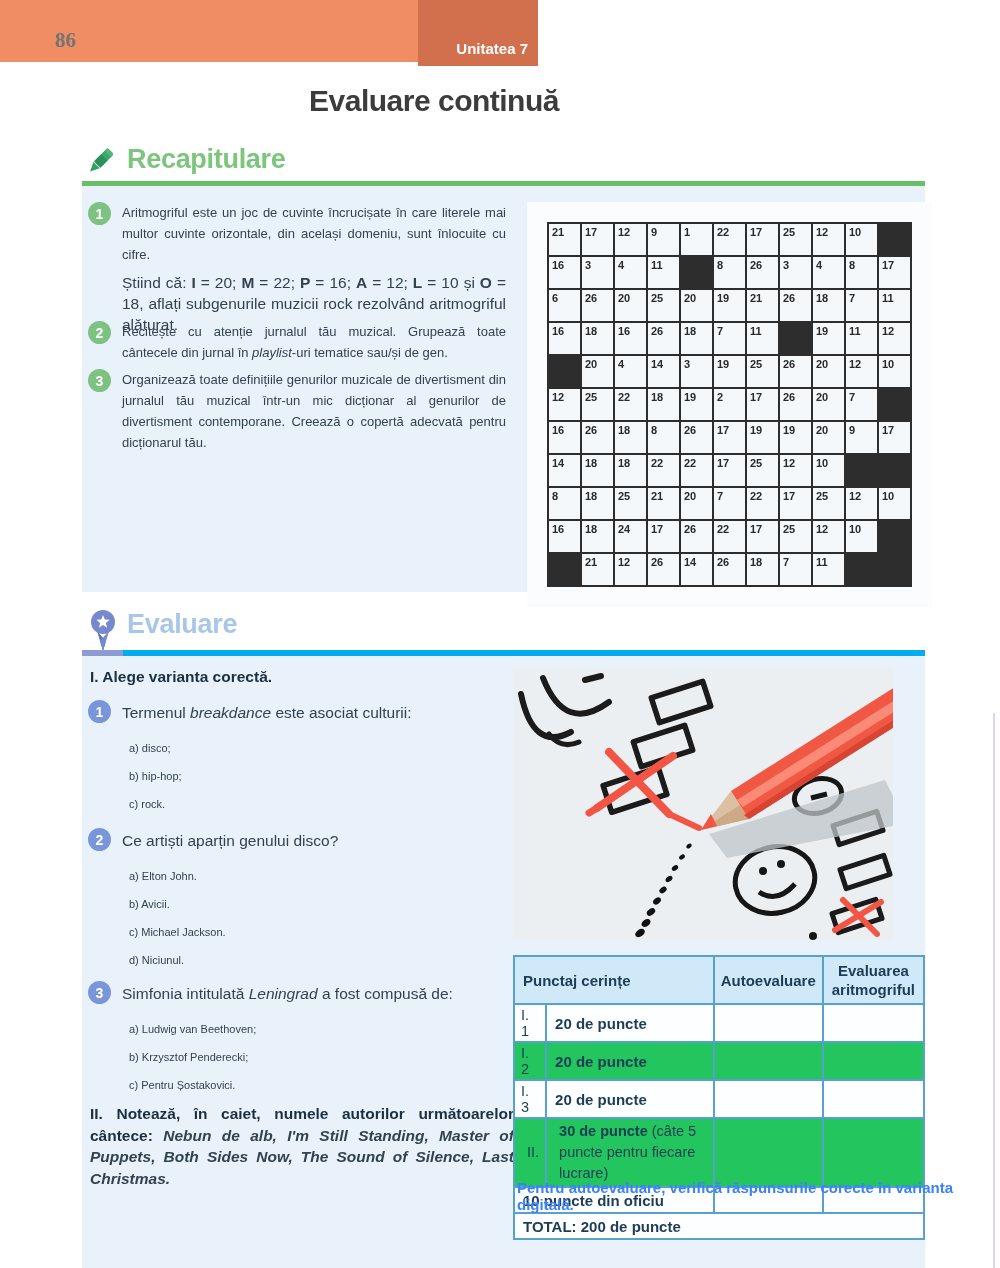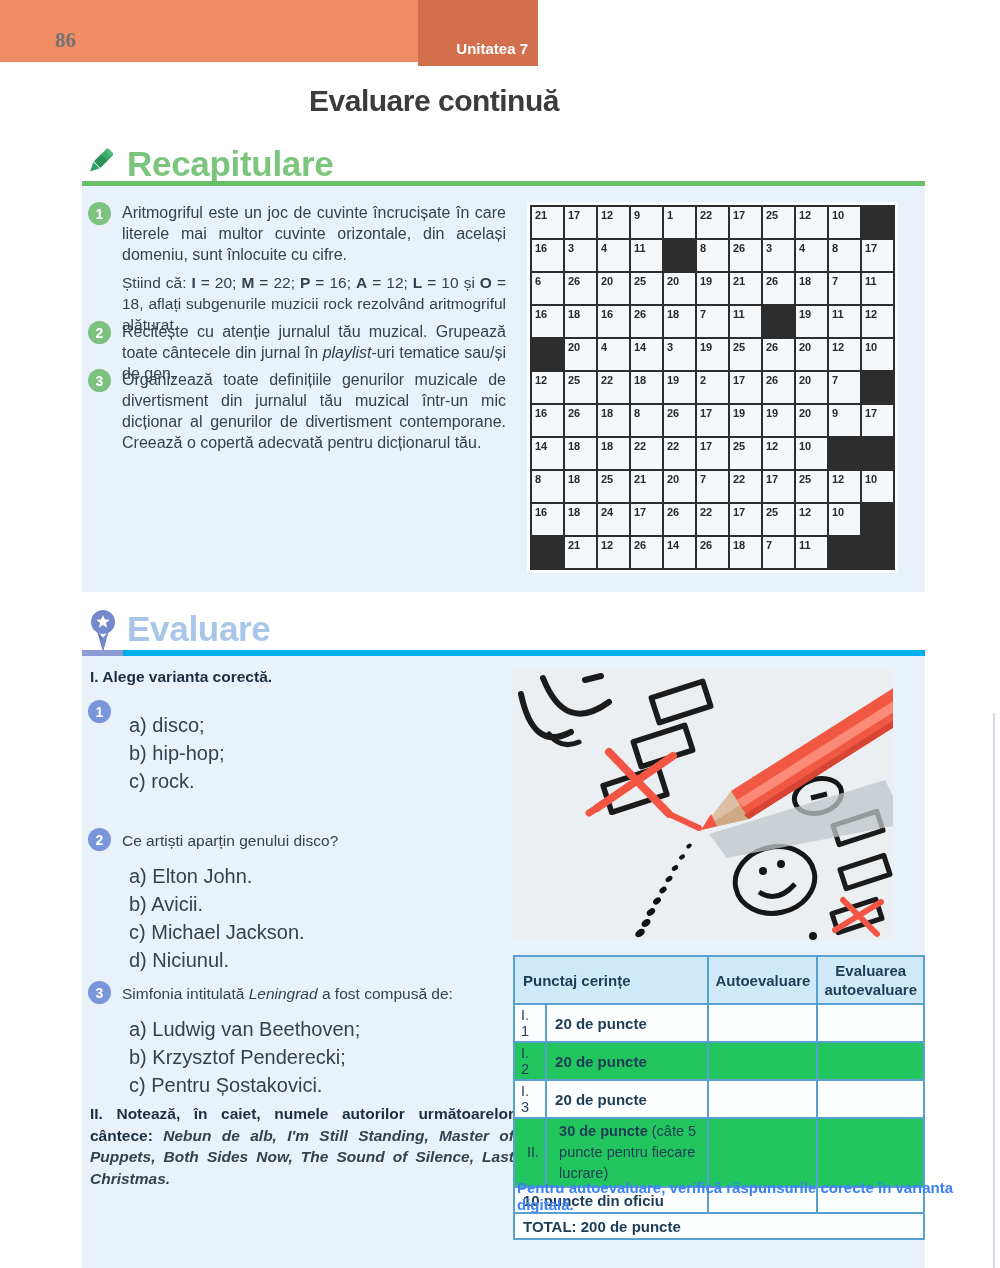--- a/index.html
+++ b/index.html
@@ -7,53 +7,53 @@
         font-family:"Liberation Sans",sans-serif;color:#33424f;}
   
   .orange-bar{position:absolute;left:0;top:0;width:418px;height:62px;background:#f08d64;}
   .unit-tab{position:absolute;left:418px;top:0;width:120px;height:66px;background:#d2704e;}
   .unit-label{position:absolute;right:10px;bottom:9px;color:#ffffff;font-weight:700;font-size:15px;}
   .page-num{position:absolute;left:55px;top:28px;color:#737373;font-family:"Liberation Serif",serif;
             font-size:21px;font-weight:600;}
   .doc-title{position:absolute;left:0;top:84px;width:868px;text-align:center;
              font-size:30px;font-weight:800;color:#3c3c3c;letter-spacing:-.5px;}
   
-  .sec-head{position:absolute;font-size:35px;font-weight:800;letter-spacing:-.3px;}
+  .sec-head{position:absolute;font-size:27px;font-weight:800;letter-spacing:-.3px;}
   .recap-head{left:127px;top:144px;color:#7bc57d;}
   .eval-head{left:127px;top:609px;color:#a8c6e9;}
   .icon-pencil{position:absolute;left:82px;top:145px;}
   .icon-medal{position:absolute;left:88px;top:609px;}
   .rule-green{position:absolute;left:82px;top:181px;width:843px;height:5px;background:#68bf67;}
   .rule-blue-a{position:absolute;left:82px;top:650px;width:41px;height:6px;background:#8c9cd3;}
   .rule-blue-b{position:absolute;left:123px;top:650px;width:802px;height:6px;background:#00aeef;}
   
   .panel{position:absolute;left:82px;background:#e9f2fb;}
   .panel1{top:186px;width:843px;height:406px;}
   .panel2{top:656px;width:843px;height:615px;}
   
   .item{position:absolute;left:6px;}
   .badge{width:23px;height:23px;border-radius:50%;color:#fff;font-weight:700;font-size:14px;
          display:flex;align-items:center;justify-content:center;position:absolute;left:0;top:0;}
   .badge-green{background:#7ec281;}
   .badge-blue{background:#7a96db;}
-  .item-text{margin-left:34px;width:384px;font-size:16px;line-height:21px;text-align:justify;}
+  .item-text{margin-left:34px;width:384px;font-size:13px;line-height:21px;text-align:justify;}
   .plain-par{position:absolute;left:40px;width:384px;font-size:15.5px;line-height:21px;text-align:justify;}
   .it{font-style:italic;}
   .bd{font-weight:700;}
   
-  .grid-wrap{position:absolute;left:445px;top:16px;background:#fbfcfd;padding:3px;}
+  .grid-wrap{position:absolute;left:445px;top:16px;background:#fbfcfd;padding:20px;}
   .arith{display:grid;grid-template-columns:repeat(11,31px);grid-auto-rows:31px;gap:2px;
          background:#2d2d2d;border:2px solid #2d2d2d;width:fit-content;}
   .cell{background:#f4f8fb;font-size:11px;font-weight:700;color:#2a2a2a;padding:2px 0 0 3px;box-sizing:border-box;}
   .cell.blk{background:#2d2d2d;}
   
   .part-title{position:absolute;left:8px;top:12px;font-size:15.5px;font-weight:700;color:#1c2f42;}
   .question{position:absolute;left:6px;}
   .q-text{margin-left:34px;width:380px;font-size:15.5px;line-height:21px;padding-top:2px;}
-  .opt{margin-left:41px;font-size:20px;height:28px;line-height:28px;}
+  .opt{margin-left:41px;font-size:11px;height:28px;line-height:28px;}
   .opts{margin-top:11px;}
   .part2{position:absolute;left:8px;top:447px;width:424px;font-size:15.5px;line-height:21.5px;text-align:justify;}
   .part2 .bd{color:#1c2f42;}
   .part2 .it{font-weight:600;}
   
   .illus{position:absolute;left:431px;top:12px;width:380px;height:272px;}
   
   .score{position:absolute;left:431px;top:299px;border-collapse:collapse;table-layout:fixed;
          font-size:15px;color:#1d3c55;}
   .score th,.score td{border:2px solid #58a1ce;padding:2px 6px;vertical-align:middle;box-sizing:border-box;}
@@ -243,20 +243,21 @@
   </span>
   <div class="sec-head eval-head">Evaluare</div>
   <div class="rule-blue-a"></div>
   <div class="rule-blue-b"></div>
 
   <div class="panel panel2">
     <div class="part-title">I. Alege varianta corectă.</div>
 
     <div class="question" style="top:44px;">
       <span class="badge badge-blue">1</span>
+      <div class="q-text"><span>Termenul </span><span class="it">breakdance</span><span> este asociat culturii:</span></div>
       <div class="opts">
         <div class="opt">a) disco;</div>
         <div class="opt">b) hip-hop;</div>
         <div class="opt">c) rock.</div>
       </div>
     </div>
 
     <div class="question" style="top:172px;">
       <span class="badge badge-blue">2</span>
       <div class="q-text"><span>Ce artiști aparțin genului disco?</span></div>
@@ -349,21 +350,21 @@
       <colgroup>
           <col class="c1">
           <col class="c2">
           <col class="c3">
           <col class="c4">
         </colgroup>
       <thead>
         <tr>
           <th colspan="2" class="left">Punctaj cerințe</th>
           <th>Autoevaluare</th>
-          <th>Evaluarea autoevaluare</th>
+          <th>Evaluarea aritmogriful</th>
         </tr>
       </thead>
       <tbody>
         <tr>
           <td>I. 1</td>
           <td class="pts left">20 de puncte</td>
           <td></td>
           <td></td>
         </tr>
         <tr class="alt">

